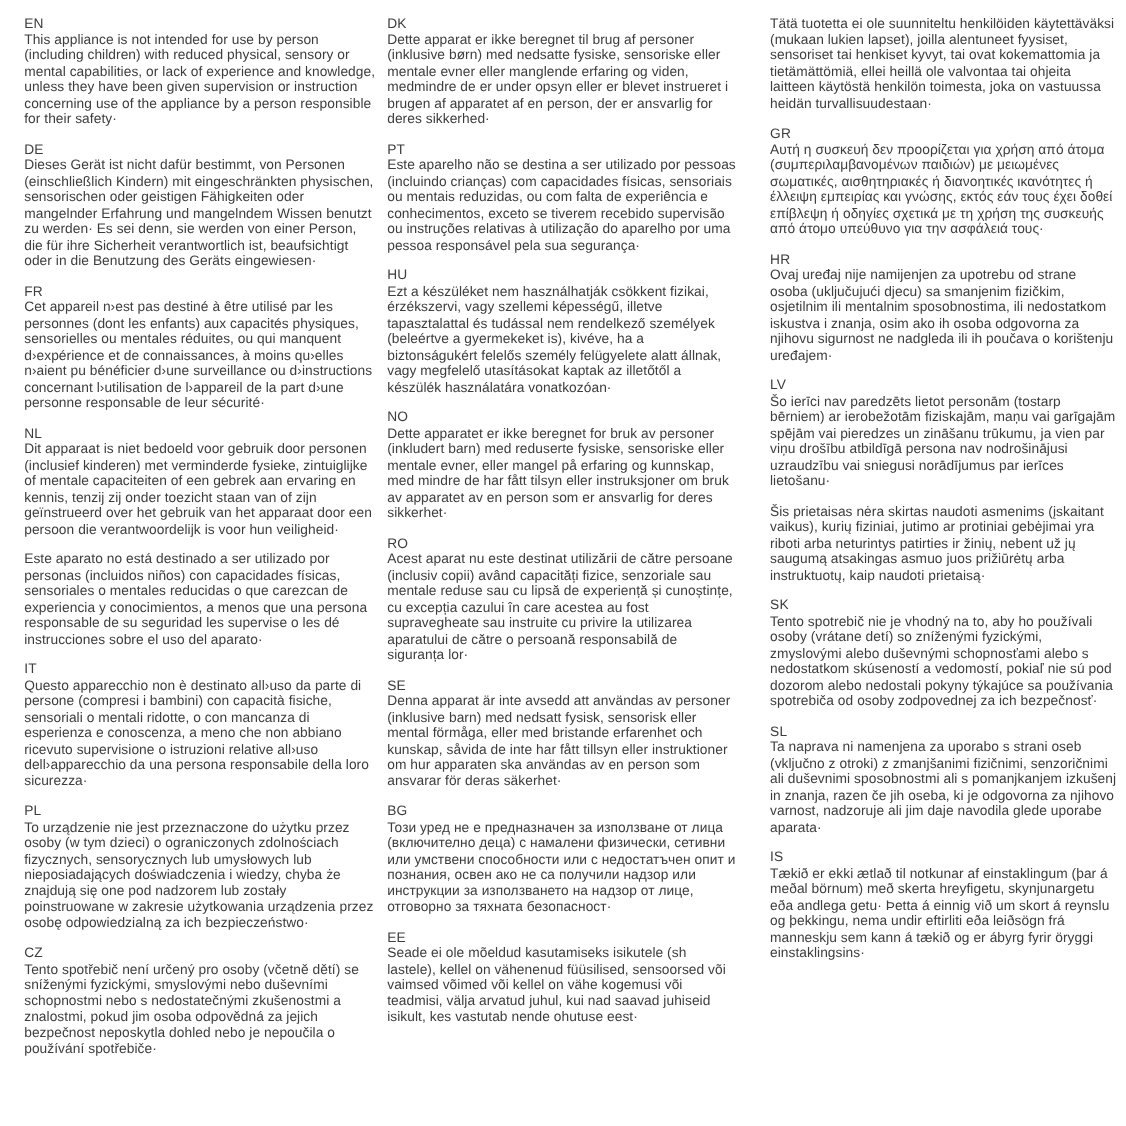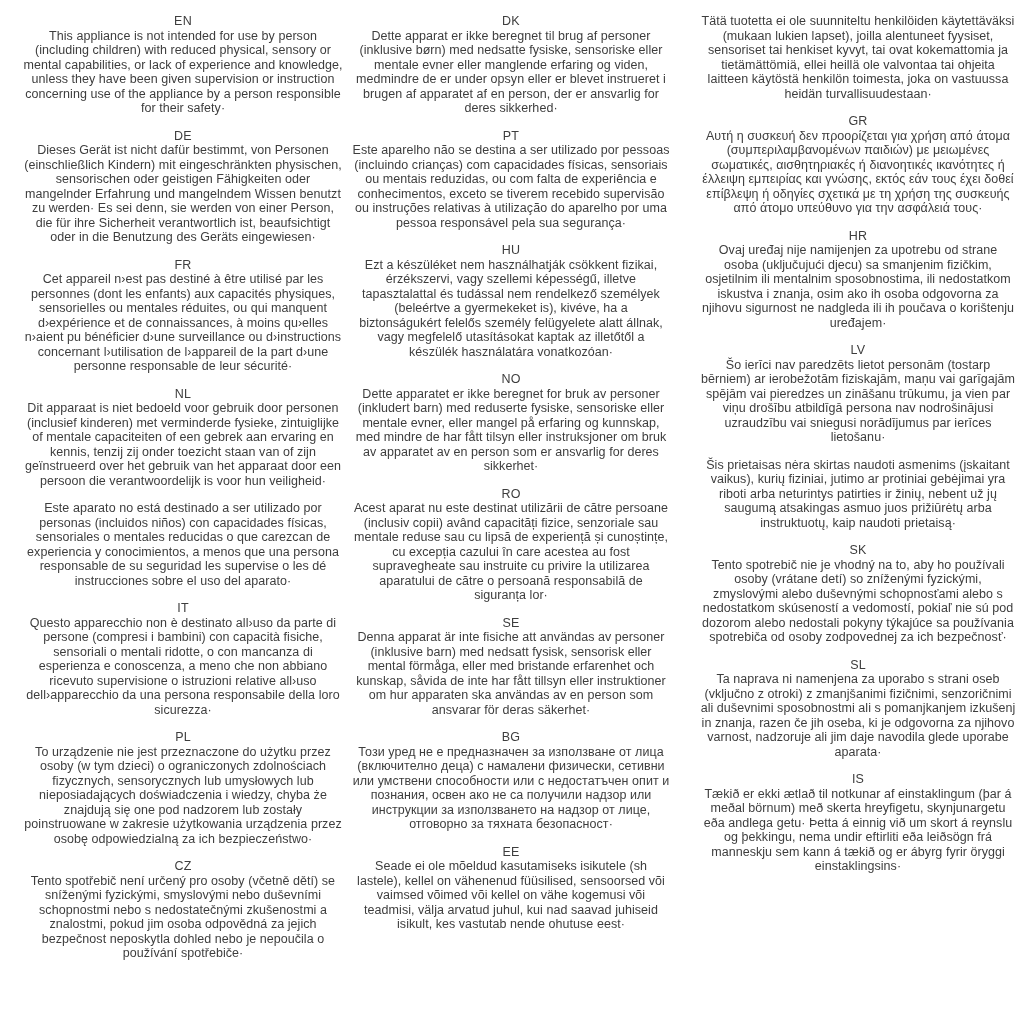--- a/index.html
+++ b/index.html
@@ -14,21 +14,21 @@
     color: #3d3d3d;
   }
   .page {
     display: flex;
     padding: 14px 0 0 22px;
   }
   .col { flex: 0 0 auto; }
   .col-1 { width: 322px; margin-right: 8px; }
   .col-2 { width: 318px; margin-right: 30px; }
   .col-3 { width: 316px; }
-  .lang-section { margin-bottom: 13px; text-align: center; }
+  .lang-section { margin-bottom: 13px; }
   .lang-code {
     font-size: 12.5px;
     line-height: 14.5px;
     font-weight: 400;
     letter-spacing: 0.2px;
   }
   .lang-text {
     font-size: 12.5px;
     line-height: 14.5px;
     font-weight: 400;
@@ -88,21 +88,21 @@
       <div class="lang-section">
         <div class="lang-code">NO</div>
         <div class="lang-text">Dette apparatet er ikke beregnet for bruk av personer (inkludert barn) med reduserte fysiske, sensoriske eller mentale evner, eller mangel på erfaring og kunnskap, med mindre de har fått tilsyn eller instruksjoner om bruk av apparatet av en person som er ansvarlig for deres sikkerhet·</div>
       </div>
       <div class="lang-section">
         <div class="lang-code">RO</div>
         <div class="lang-text">Acest aparat nu este destinat utilizării de către persoane (inclusiv copii) având capacități fizice, senzoriale sau mentale reduse sau cu lipsă de experiență și cunoștințe, cu excepția cazului în care acestea au fost supravegheate sau instruite cu privire la utilizarea aparatului de către o persoană responsabilă de siguranța lor·</div>
       </div>
       <div class="lang-section">
         <div class="lang-code">SE</div>
-        <div class="lang-text">Denna apparat är inte fisiche att användas av personer (inklusive barn) med nedsatt fysisk, sensorisk eller mental förmåga, eller med bristande erfarenhet och kunskap, såvida de inte har fått tillsyn eller instruktioner om hur apparaten ska användas av en person som ansvarar för deras säkerhet·</div>
+        <div class="lang-text">Denna apparat är inte avsedd att användas av personer (inklusive barn) med nedsatt fysisk, sensorisk eller mental förmåga, eller med bristande erfarenhet och kunskap, såvida de inte har fått tillsyn eller instruktioner om hur apparaten ska användas av en person som ansvarar för deras säkerhet·</div>
       </div>
       <div class="lang-section">
         <div class="lang-code">BG</div>
         <div class="lang-text">Този уред не е предназначен за използване от лица (включително деца) с намалени физически, сетивни или умствени способности или с недостатъчен опит и познания, освен ако не са получили надзор или инструкции за използването на надзор от лице, отговорно за тяхната безопасност·</div>
       </div>
       <div class="lang-section">
         <div class="lang-code">EE</div>
         <div class="lang-text">Seade ei ole mõeldud kasutamiseks isikutele (sh lastele), kellel on vähenenud füüsilised, sensoorsed või vaimsed võimed või kellel on vähe kogemusi või teadmisi, välja arvatud juhul, kui nad saavad juhiseid isikult, kes vastutab nende ohutuse eest·</div>
       </div>
     </div>

